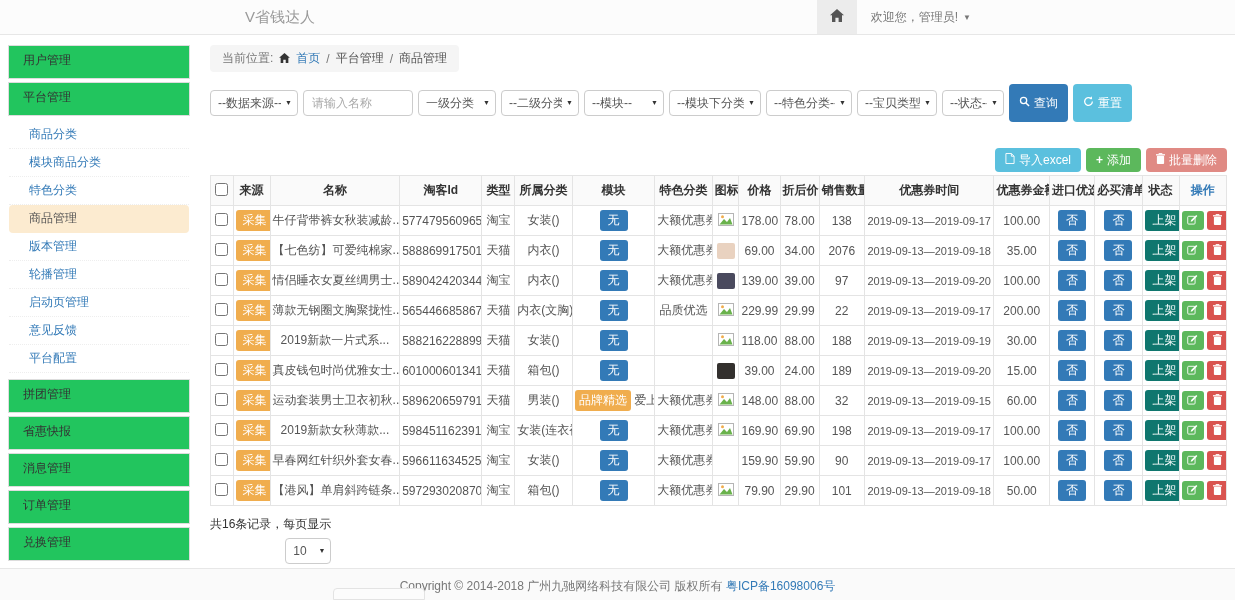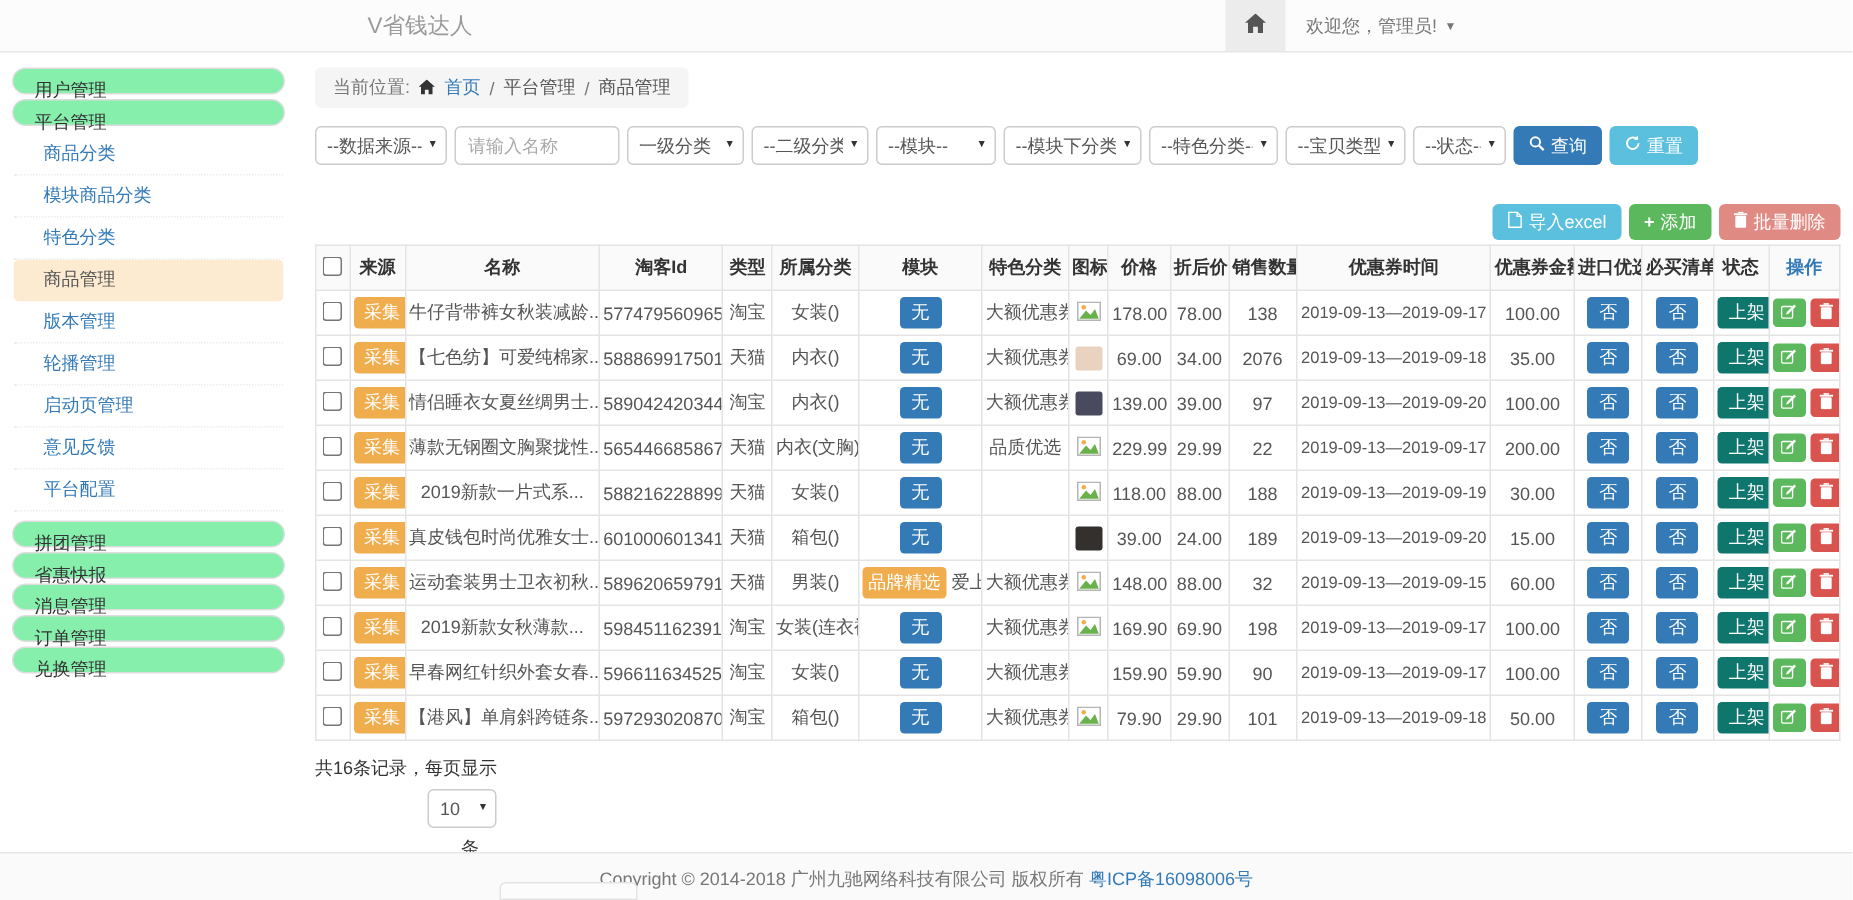--- a/index.html
+++ b/index.html
@@ -12,40 +12,40 @@
   .navbar { height:35px; background:#fcfcfc; border-bottom:1px solid #e7e7e7; display:flex; align-items:center; }
   .brand { margin-left:245px; color:#9a9a9a; font-size:15px; }
   .nav-right { margin-left:auto; display:flex; align-items:stretch; height:100%; margin-right:250px; }
   .home-btn { width:40px; background:#ececec; display:flex; align-items:center; justify-content:center; cursor:pointer; }
   .user-menu { display:flex; align-items:center; gap:5px; padding:0 14px; color:#777; cursor:pointer; }
   .caret-sm { font-size:8px; color:#777; }
   
   .page { display:flex; padding-top:10px; }
   .sidebar { width:182px; margin-left:8px; flex:none; }
   .sidebar-title { color:#2a6496; font-weight:bold; font-size:15px; padding:8px 4px 12px; }
-  .group-bar { height:18px; line-height:28px; background:#86efac; border:1px solid #ddd; border-radius:12px;
+  .group-bar { height:34px; line-height:28px; background:#22c55e; border:1px solid #ddd; border-radius:0;
                padding-left:14px; color:#333; margin-bottom:3px; cursor:pointer; }
   .submenu { list-style:none; padding:2px 1px 6px; }
   .submenu li { height:28px; line-height:27px; padding-left:20px; color:#337ab7; border-bottom:1px dotted #eee; cursor:pointer; }
   .submenu li.active { background:#fcebd0; border-radius:4px; color:#555; border-bottom-color:transparent; }
   
   .content { flex:1; margin:0 8px 0 20px; min-width:0; }
   .breadcrumb { display:inline-flex; align-items:center; gap:6px; background:#f5f5f5; border-radius:4px;
                 padding:5px 12px; color:#777;text-align:right; }
   .breadcrumb .bc-home { color:#337ab7; cursor:pointer; }
   .breadcrumb .bc-cur { color:#555; }
   
   .filters { margin-top:12px; display:flex; align-items:center; gap:5px; }
   .sel { position:relative; display:inline-block; }
   .sel select { width:100%; height:26px; border:1px solid #ccc; border-radius:4px; background:#fff;
                 appearance:none; -webkit-appearance:none; padding:0 16px 0 7px; font-size:12px; color:#555; }
   .sel::after { content:"▼"; position:absolute; right:6px; top:9px; font-size:7px; color:#333; pointer-events:none; }
   .txt-input { height:26px; border:1px solid #ccc; border-radius:4px; padding:0 8px; font-size:12px; color:#555; }
   .txt-input::placeholder { color:#aaa; }
-  .btn { border:none; border-radius:4px; color:#fff; font-size:12px; height:26px; padding:0 10px;
+  .btn { border:none; border-radius:4px; color:#fff; font-size:12px; height:38px; padding:0 10px;
          display:inline-flex; align-items:center; gap:4px; cursor:pointer; font-family:inherit; }
   .btn-primary { background:#337ab7; }
   .btn-info { background:#5bc0de; }
   .btn-success { background:#5cb85c; }
   .btn-danger-soft { background:#e08a84; }
   
   .toolbar { margin-top:26px; display:flex; justify-content:flex-end; gap:5px; }
   .toolbar .btn { height:24px; }
   
   table { margin-top:3px; width:100%; border-collapse:collapse; table-layout:fixed;padding-left:20px; }

